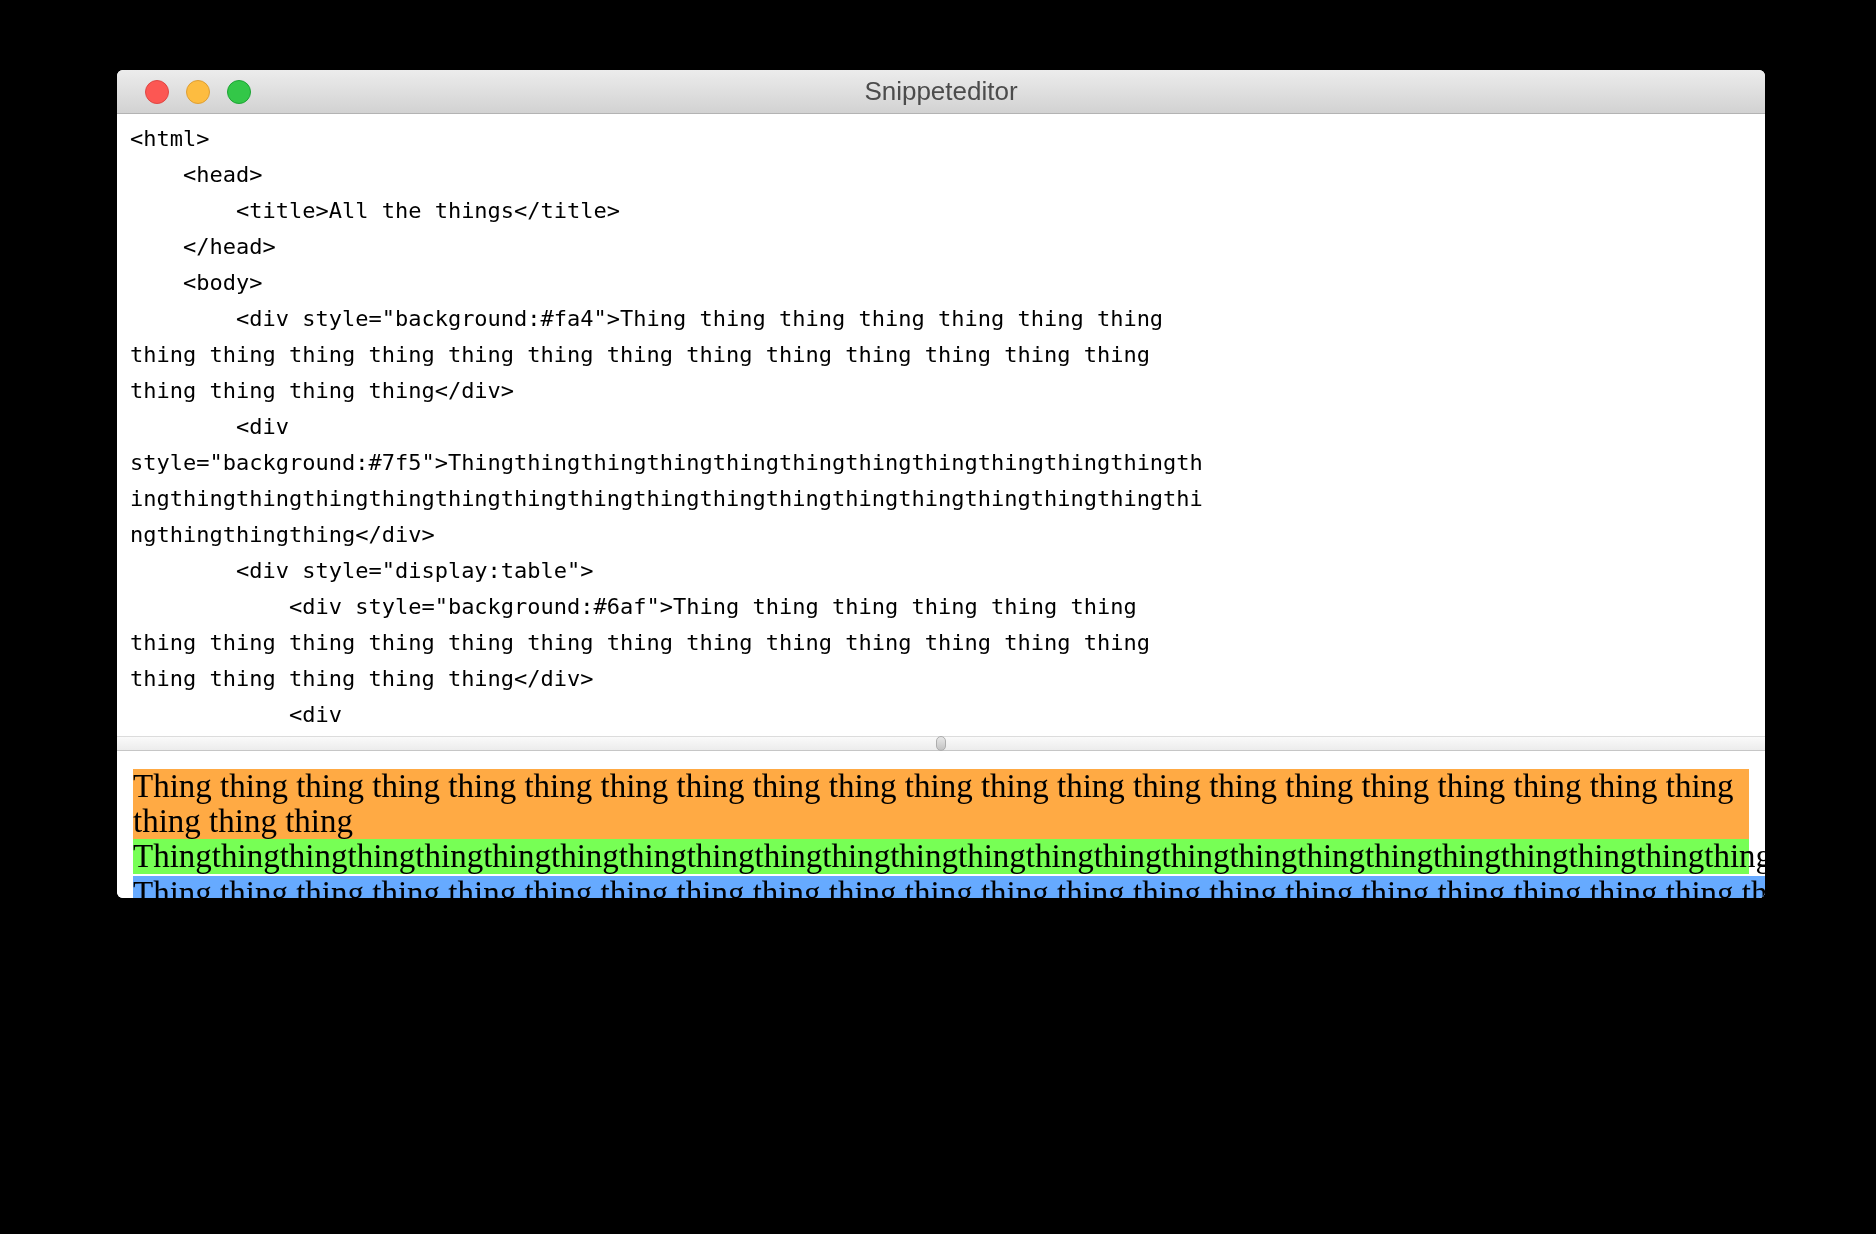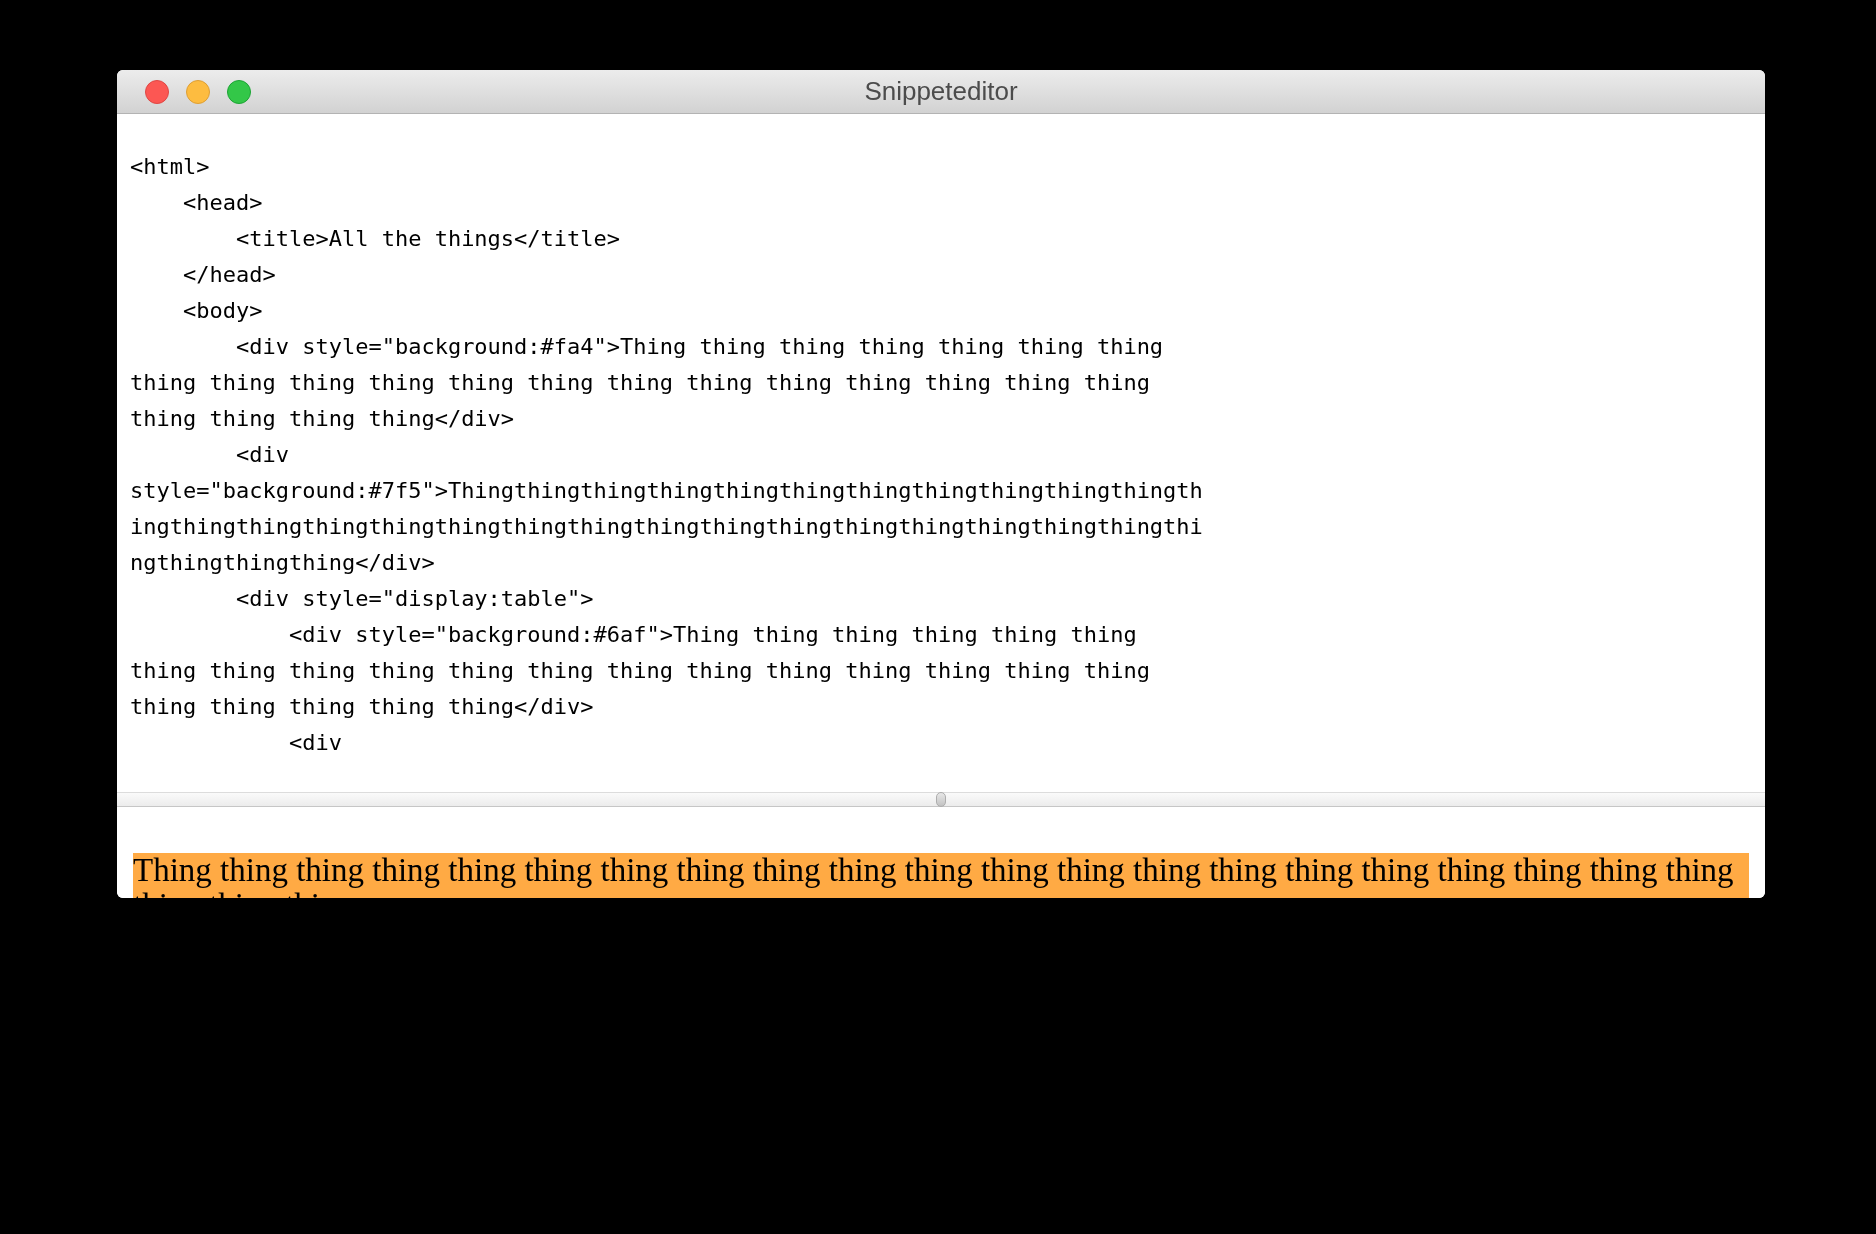--- a/index.html
+++ b/index.html
@@ -10,21 +10,20 @@
     font-family:"Liberation Sans", sans-serif;
     overflow:hidden;
   }
   .window {
     position:absolute; left:117px; top:70px;
     width:1648px; height:828px;
     background:#fff; border-radius:6px;
     overflow:hidden;
     display:flex; flex-direction:column;
     box-shadow:0 20px 60px rgba(0,0,0,.55);
-    gap:28px;
   }
   
   .titlebar {
     height:43px; flex:0 0 43px;
     background:linear-gradient(#ececec,#d2d2d2);
     border-bottom:1px solid #b3b3b3;
     position:relative;
   }
   .title {
     position:absolute; left:0; right:0; top:0; height:43px;

